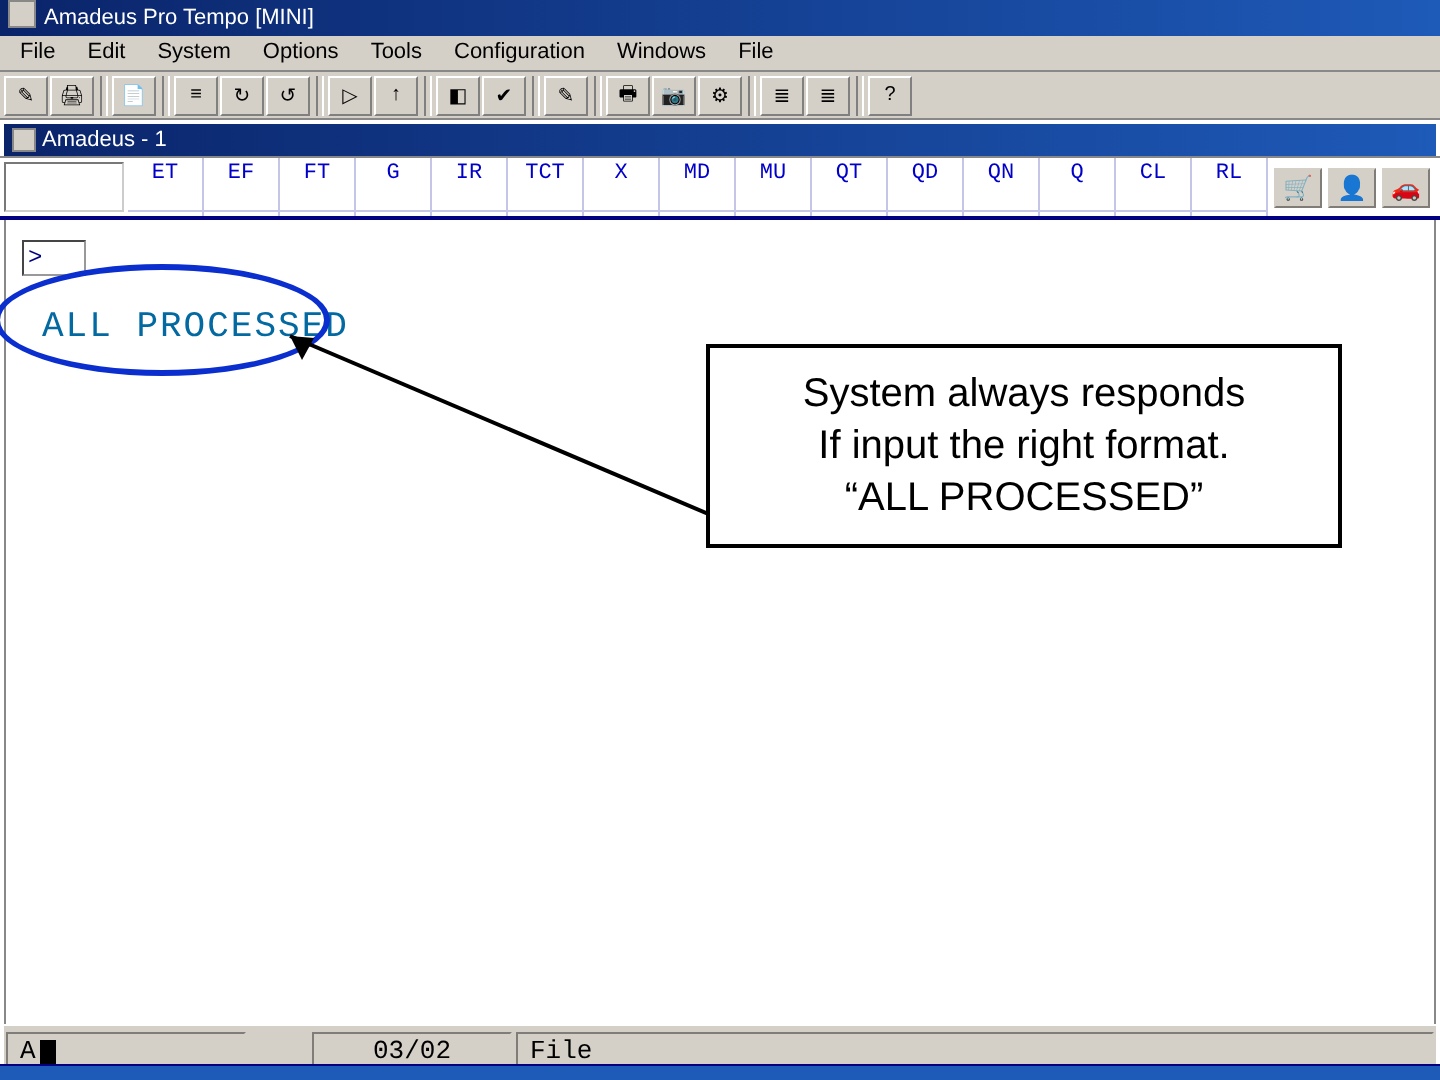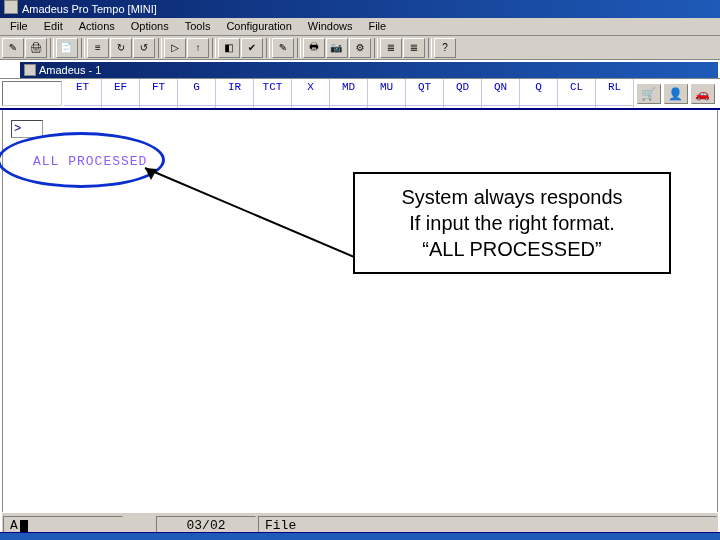--- a/index.html
+++ b/index.html
@@ -66,21 +66,21 @@
     font-size: 10px;
   }
   .toolbar .sep {
     width: 4px; height: 20px;
     border-left: 1px solid #808080;
     border-right: 1px solid #fff;
     margin: 0 2px;
   }
   
   .childbar {
-    margin: 2px 2px 0 20px;
+    margin: 2px 2px 0 2px;
     background: linear-gradient(to right, #0a246a, #1e5ab8);
     color: #fff;
     height: 16px;
     line-height: 16px;
     padding-left: 4px;
     font-size: 11px;
     display: flex;
     align-items: center;
   }
   .childbar .ticon {
@@ -156,24 +156,24 @@
     width: 32px; height: 18px;
     border: 1px inset #999;
     background: #fff;
     font-family: "Courier New", monospace;
     font-size: 12px;
     padding: 0 2px;
     color: #000080;
   }
   .response {
     position: absolute;
-    top: 44px; left: 30px;
+    top: 44px; left: 18px;
     font-family: "Courier New", monospace;
-    font-size: 13px;
-    color: #8b5cf6;
+    font-size: 18px;
+    color: #0369a1;
     letter-spacing: 1px;
   }
   
   .ellipse-wrap {
     position: absolute;
     top: 22px; left: -6px;
     width: 168px; height: 56px;
     pointer-events: none;
   }
   .ellipse {
@@ -245,21 +245,21 @@
 <body>
 
 <div class="titlebar">
   <div class="ticon"></div>
   <span>Amadeus Pro Tempo [MINI]</span>
 </div>
 
 <div class="menubar">
   <span>File</span>
   <span>Edit</span>
-  <span>Actions</span>
+  <span>System</span>
   <span>Options</span>
   <span>Tools</span>
   <span>Configuration</span>
   <span>Windows</span>
   <span>File</span>
 </div>
 
 <div class="toolbar">
   <div class="btn">
       <span>✎</span>

